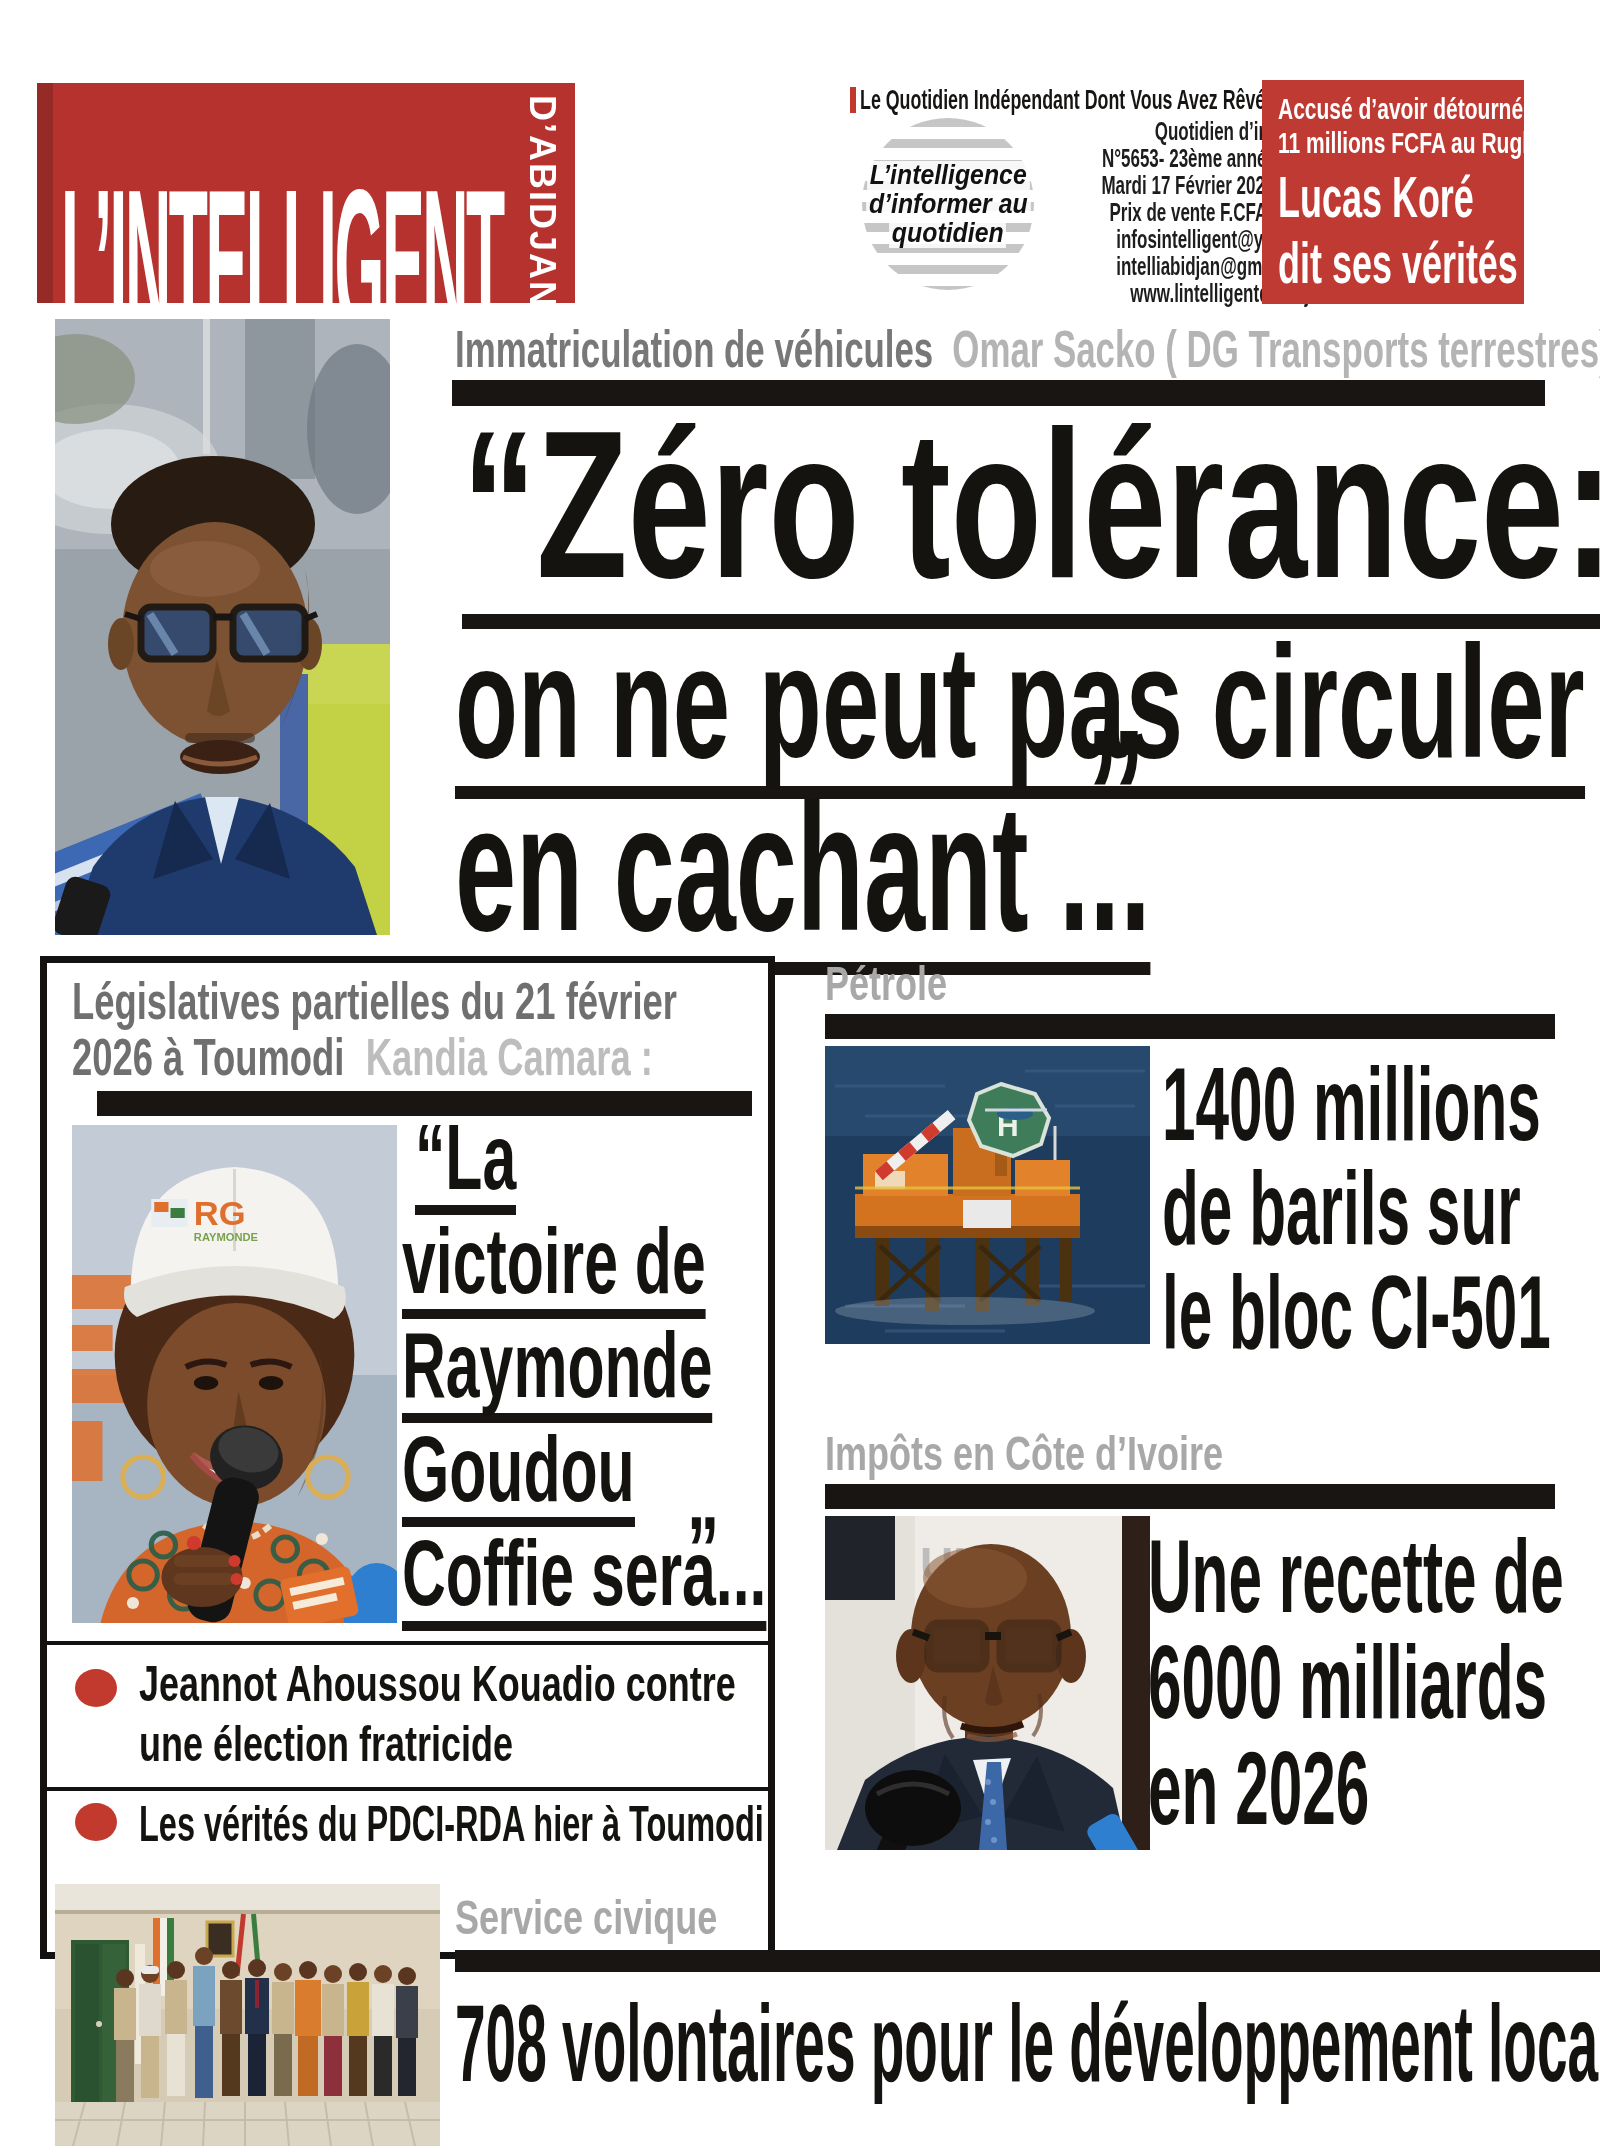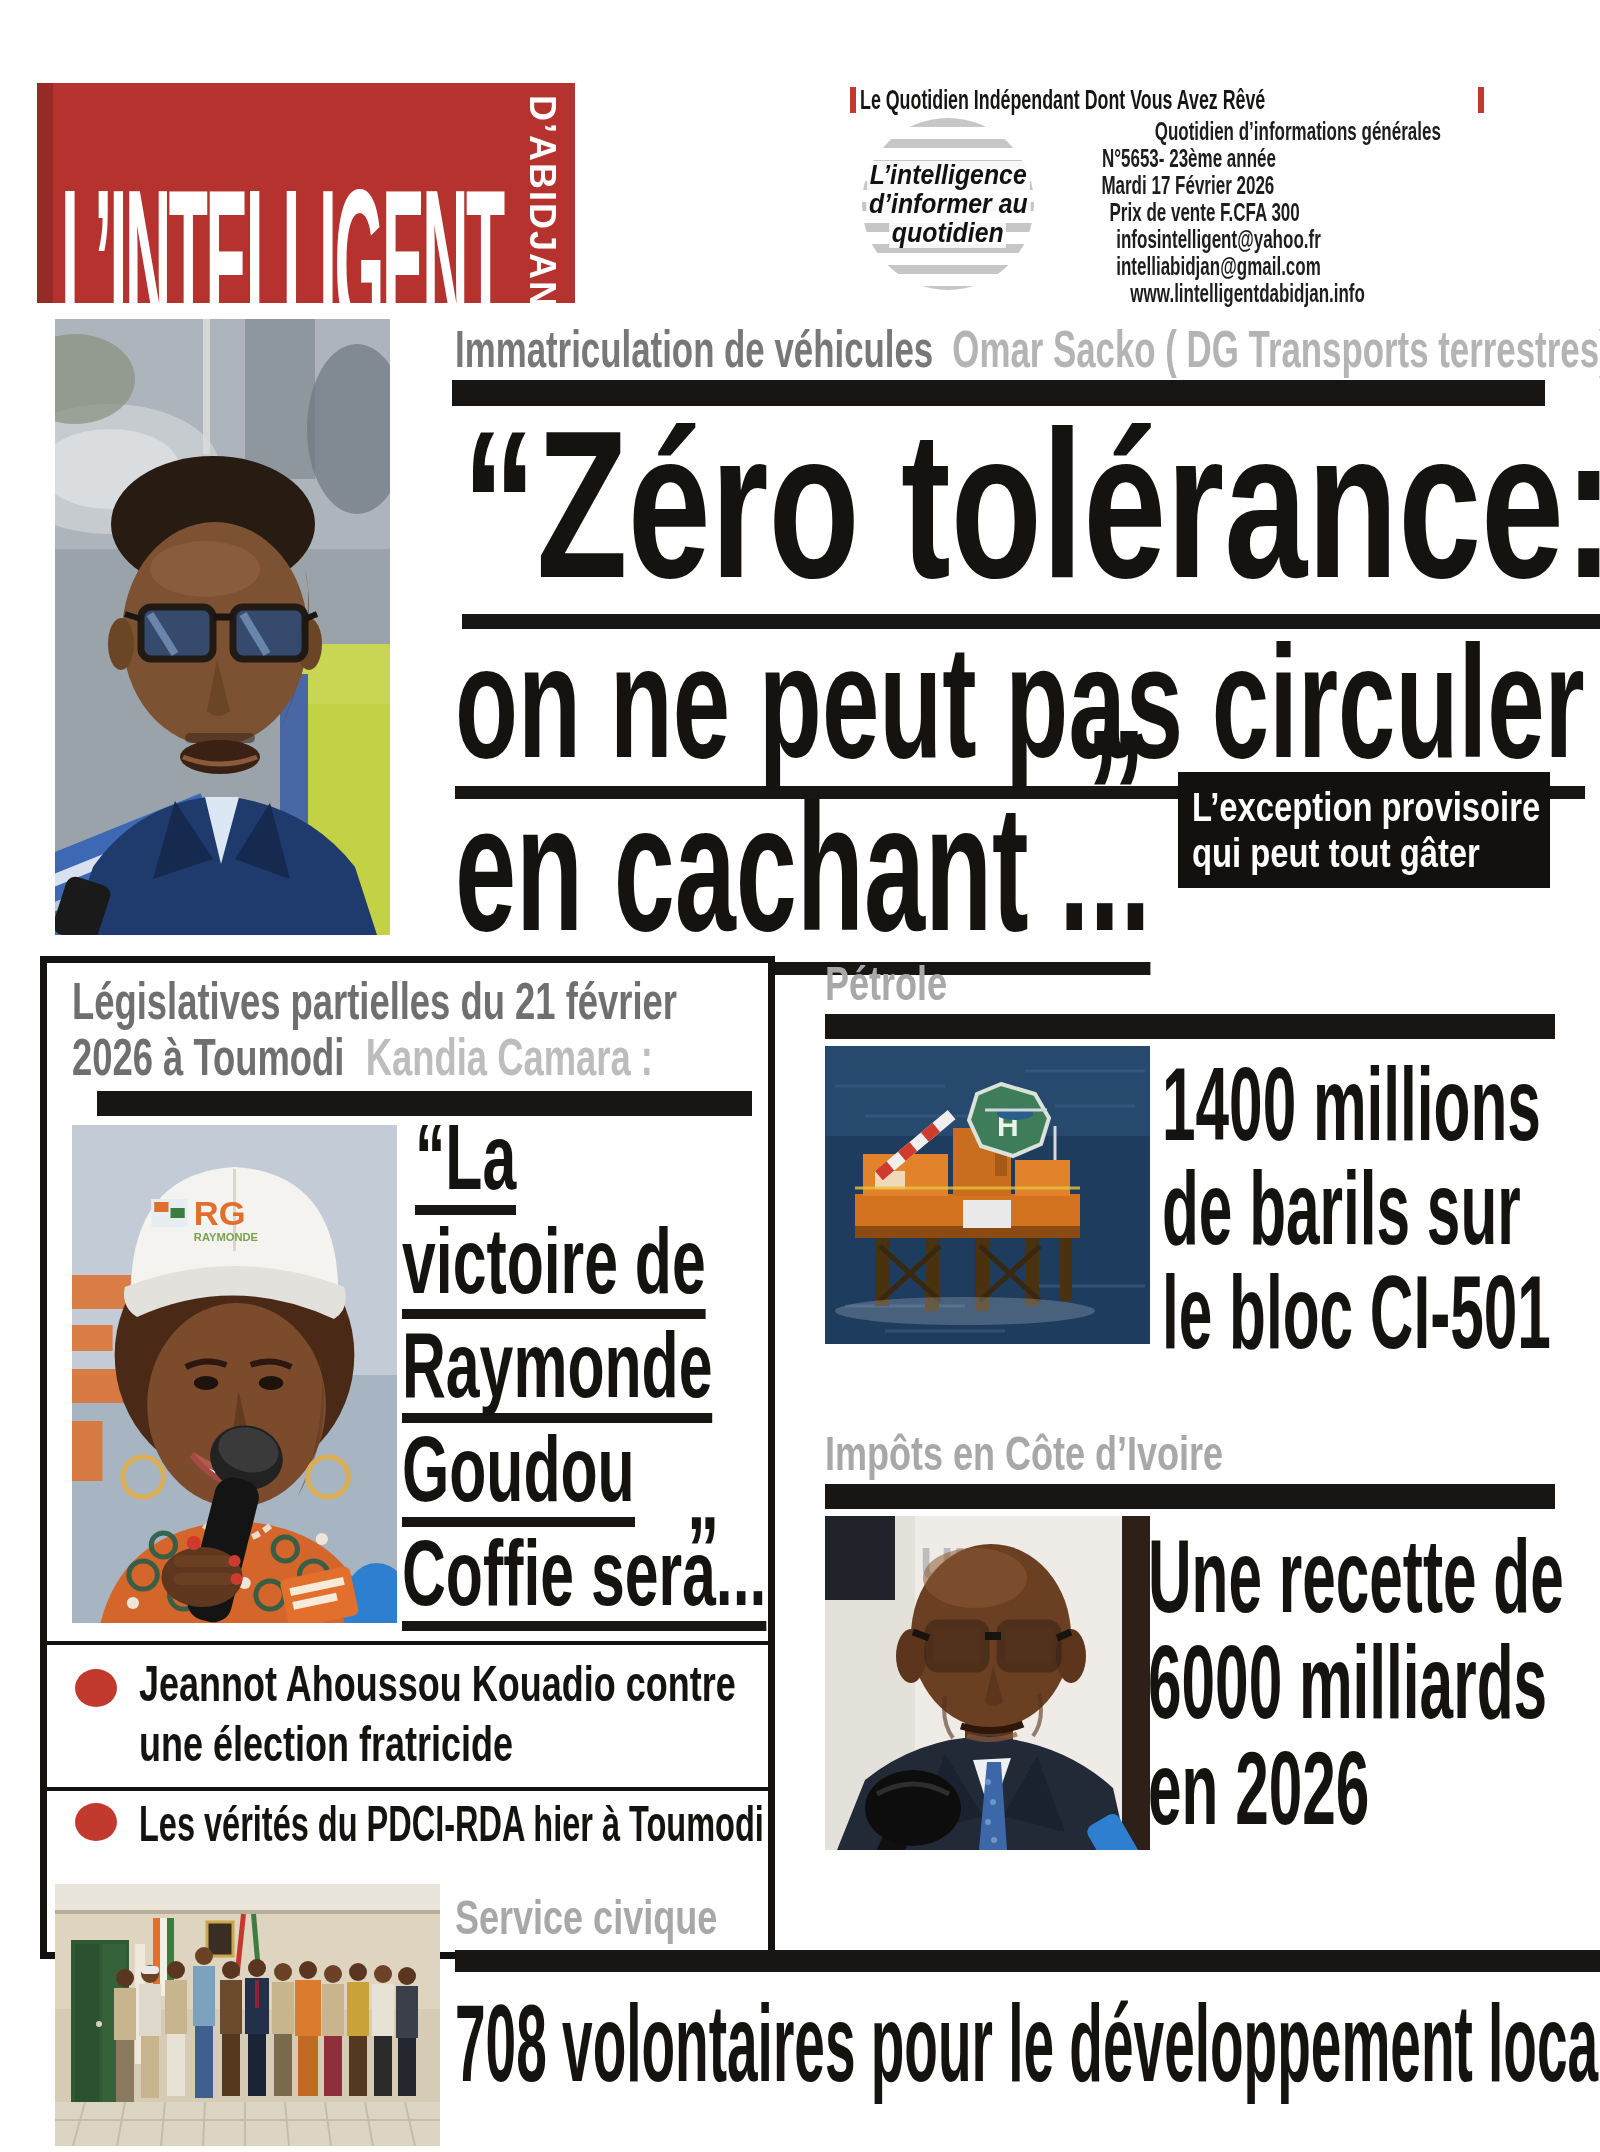--- a/index.html
+++ b/index.html
@@ -70,20 +70,26 @@
   <div class="infoblock">
     <div class="iline"><span>Quotidien d’informations générales</span></div>
     <div class="iline"><span>N°5653- 23ème année</span></div>
     <div class="iline"><span>Mardi 17 Février 2026</span></div>
     <div class="iline"><span>Prix de vente F.CFA 300</span></div>
     <div class="iline"><span>infosintelligent@yahoo.fr</span></div>
     <div class="iline"><span>intelliabidjan@gmail.com</span></div>
     <div class="iline"><span>www.lintelligentdabidjan.info</span></div>
   </div>
 
+  <div class="redbox">
+    <span class="sm">Accusé d’avoir détourné</span><br>
+    <span class="sm">11 millions FCFA au Rugby</span><br>
+    <span class="bg">Lucas Koré</span><br>
+    <span class="bg">dit ses vérités</span>
+  </div>
 
   <div class="photo" style="left:55px;top:319px;width:335px;height:616px;">
     <svg viewBox="0 0 335 616" preserveAspectRatio="none">
       <rect width="335" height="616" fill="#9aa2aa"></rect>
       <rect width="335" height="230" fill="#adb4bb"></rect>
       <ellipse cx="55" cy="150" rx="110" ry="65" fill="#ccd1d5" opacity=".8"></ellipse>
       <ellipse cx="55" cy="150" rx="70" ry="40" fill="#dde1e4" opacity=".8"></ellipse>
       <rect x="190" width="70" height="160" fill="#868f97" opacity=".8"></rect>
       <ellipse cx="302" cy="110" rx="50" ry="85" fill="#6e7881" opacity=".7"></ellipse>
       <ellipse cx="20" cy="60" rx="60" ry="45" fill="#87907f" opacity=".7"></ellipse>
@@ -126,24 +132,20 @@
     <span style="color:#787878;">Immatriculation de véhicules</span>
     <span style="color:#b4b4b4;margin-left:14px;">Omar Sacko ( DG Transports terrestres):</span>
   </span>
   <div class="bar" style="left:452px;top:380px;width:1093px;height:26px;"></div>
 
   <span class="t ul" style="left:462px;top:400px;font-size:210px;transform:scaleX(.71);border-bottom-width:15px;">“Zéro tolérance:</span>
   <span class="t ul" style="left:455px;top:622px;font-size:160px;transform:scaleX(.645);">on ne peut pas circuler</span>
   <span class="t ul" style="left:455px;top:778px;font-size:180px;transform:scaleX(.61);">en cachant ...</span>
   <span class="t" style="left:1085px;top:700px;font-size:190px;transform:scaleX(.65);">”</span>
 
-  <div class="sidebox">
-    <span class="sl">L’exception provisoire</span><br>
-    <span class="sl">qui peut tout gâter</span>
-  </div>
 
   <div class="lbox">
     <span class="t" style="left:25px;top:12px;font-size:52px;transform:scaleX(.70);color:#6f6f6f;">Législatives partielles du 21 février</span>
     <span class="t" style="left:25px;top:68px;font-size:52px;transform:scaleX(.70);">
       <span style="color:#6f6f6f;">2026 à Toumodi</span>
       <span style="color:#bdbdbd;margin-left:16px;">Kandia Camara :</span>
     </span>
     <div class="bar" style="left:50px;top:128px;width:655px;height:25px;"></div>
 
     <div class="photo" style="left:25px;top:162px;width:325px;height:498px;">

